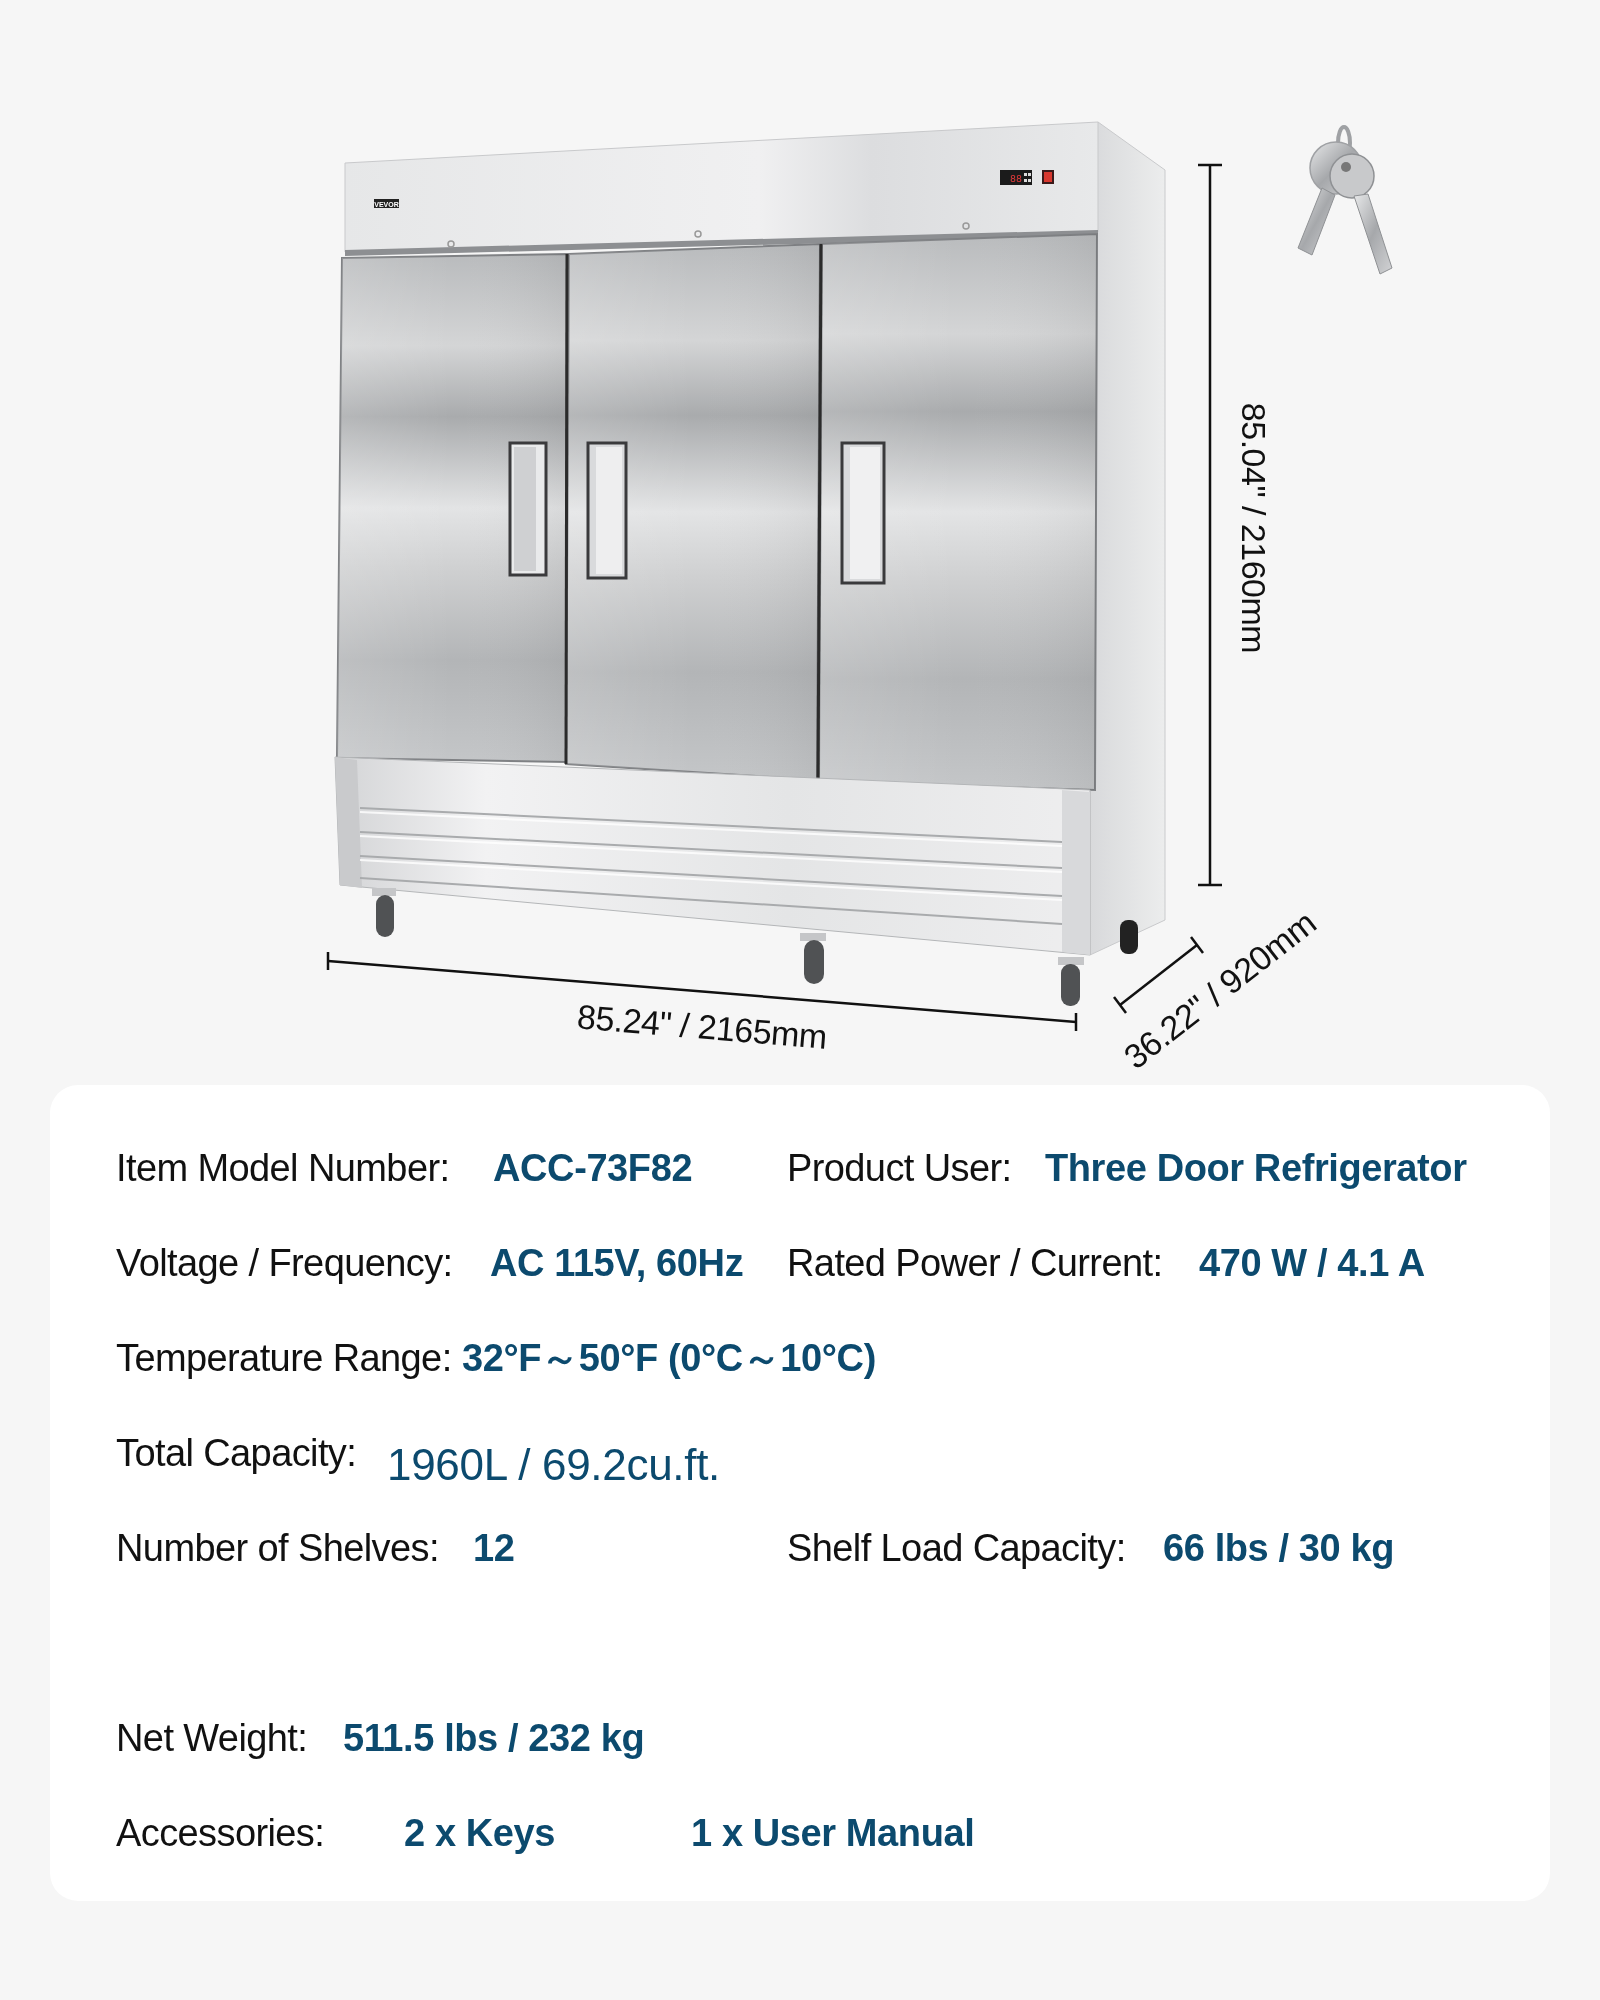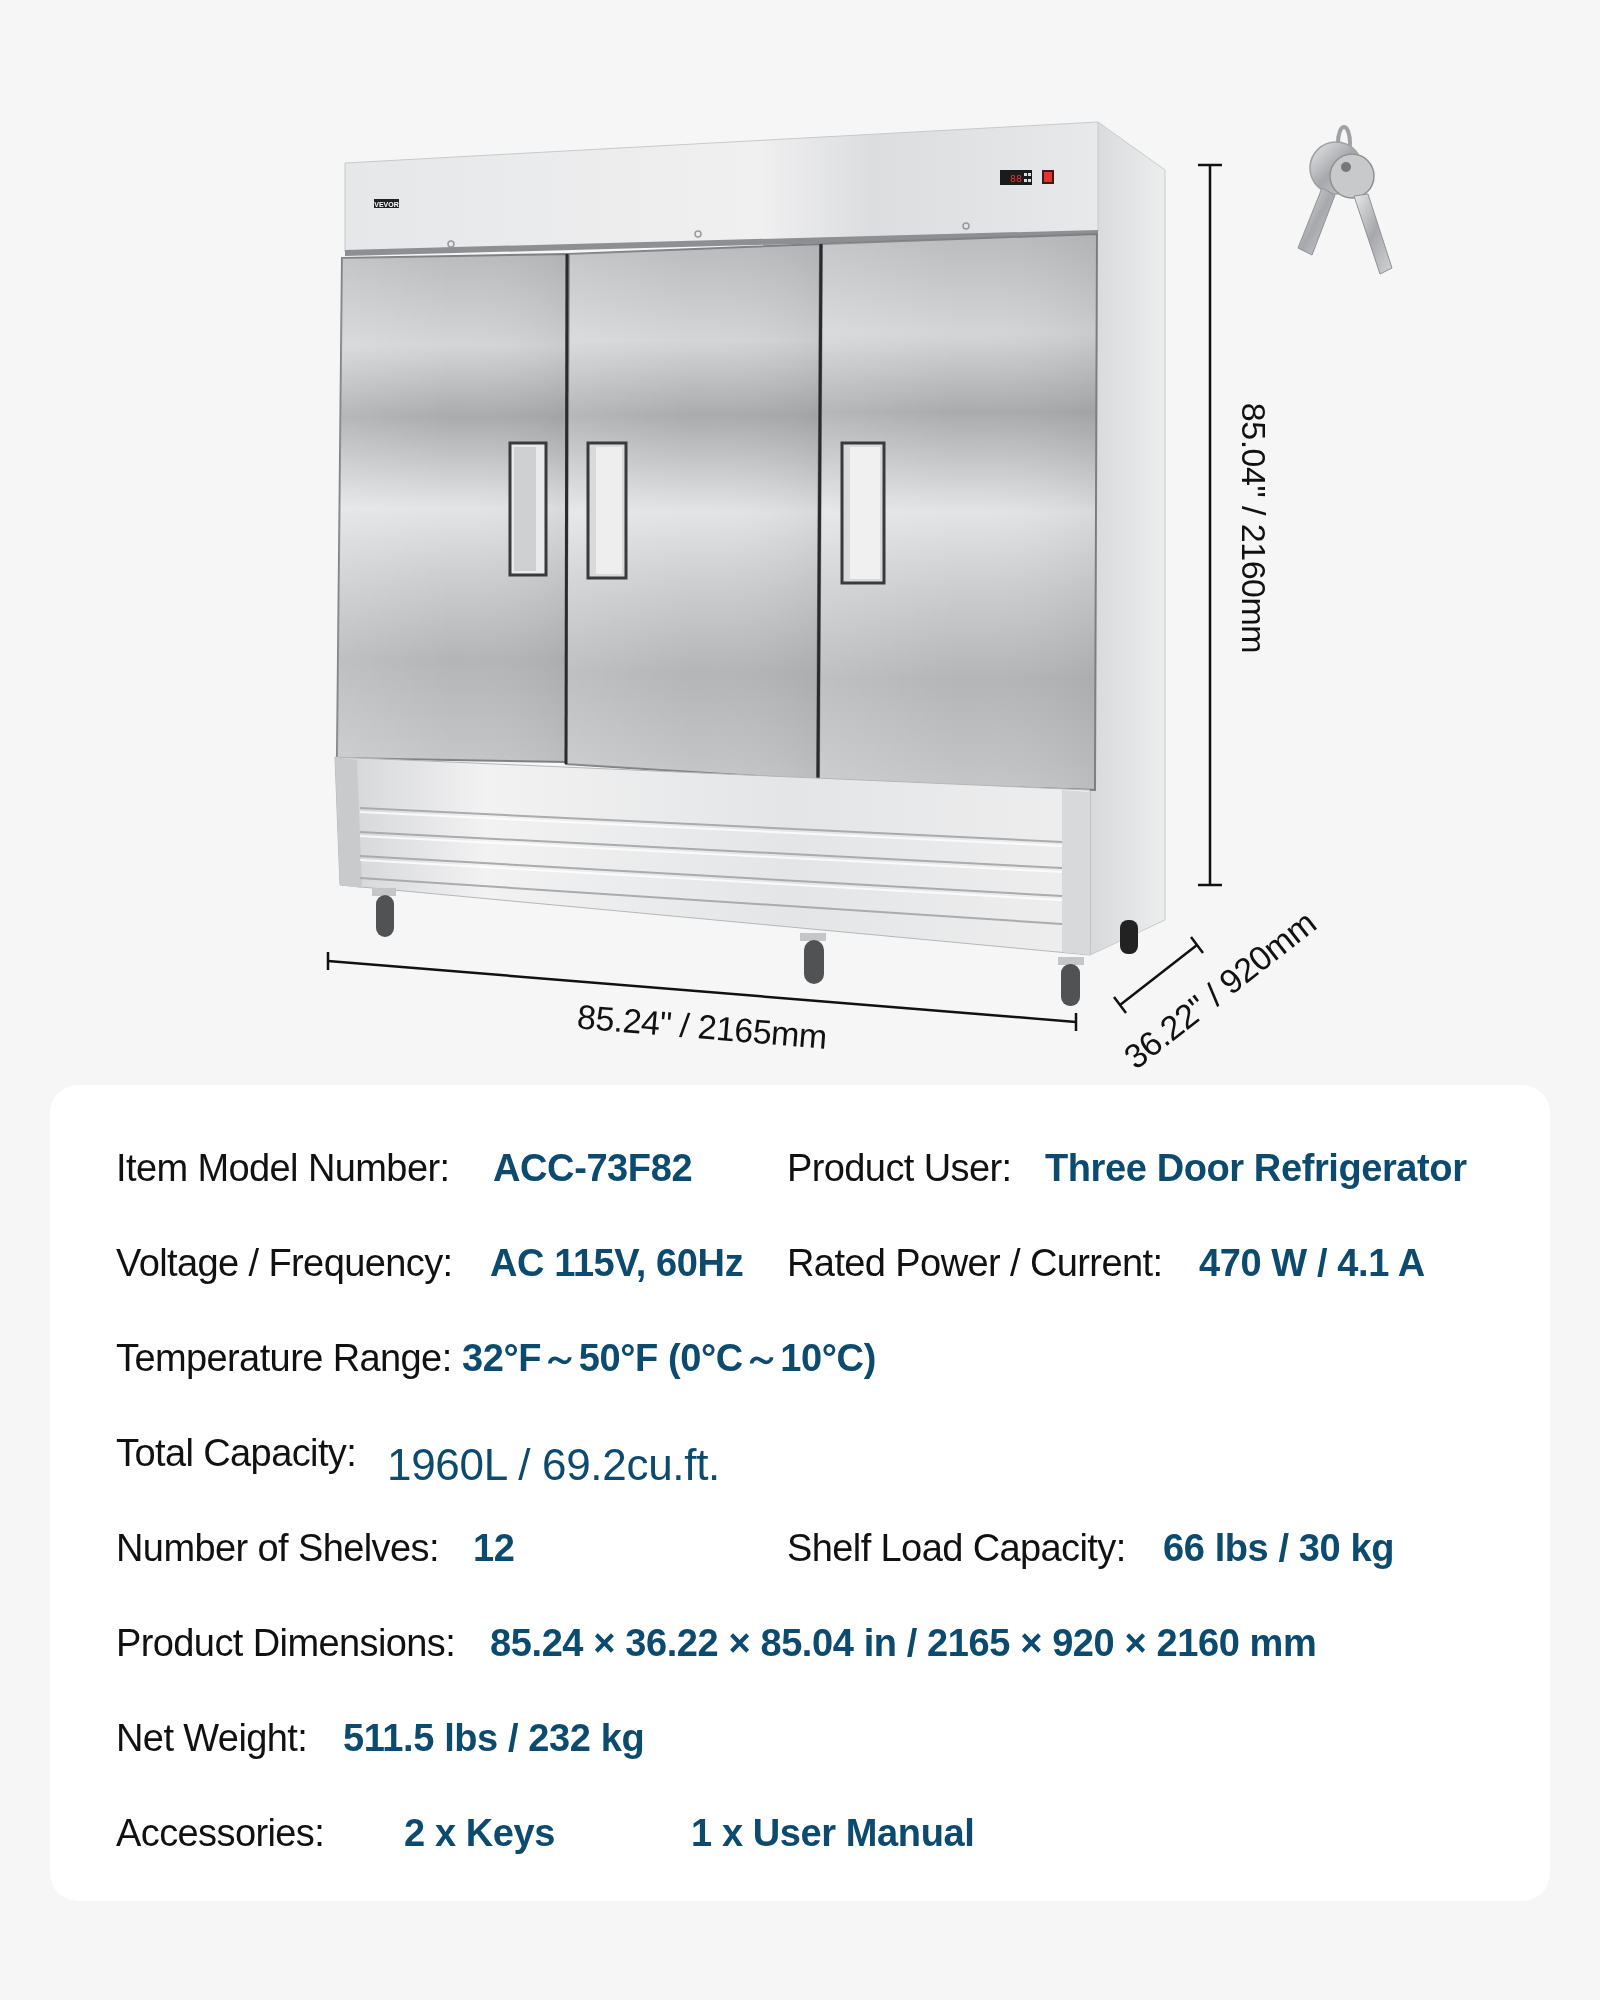--- a/index.html
+++ b/index.html
@@ -215,24 +215,20 @@
 
   <div class="row" style="left:66px; top:440px;">
     <span class="label">Number of Shelves:</span>
     <span class="val" style="left:357px;">12</span>
   </div>
   <div class="row" style="left:737px; top:440px;">
     <span class="label">Shelf Load Capacity:</span>
     <span class="val" style="left:376px;">66 lbs / 30 kg</span>
   </div>
 
-  <div class="row" style="left:66px; top:535px;">
-    <span class="label">Product Dimensions:</span>
-    <span class="val" style="left:374px;">85.24 × 36.22 × 85.04 in / 2165 × 920 × 2160 mm</span>
-  </div>
 
   <div class="row" style="left:66px; top:630px;">
     <span class="label">Net Weight:</span>
     <span class="val" style="left:227px;">511.5 lbs / 232 kg</span>
   </div>
 
   <div class="row" style="left:66px; top:725px;">
     <span class="label">Accessories:</span>
     <span class="val" style="left:288px;">2 x Keys</span>
     <span class="val" style="left:575px;">1 x User Manual</span>

